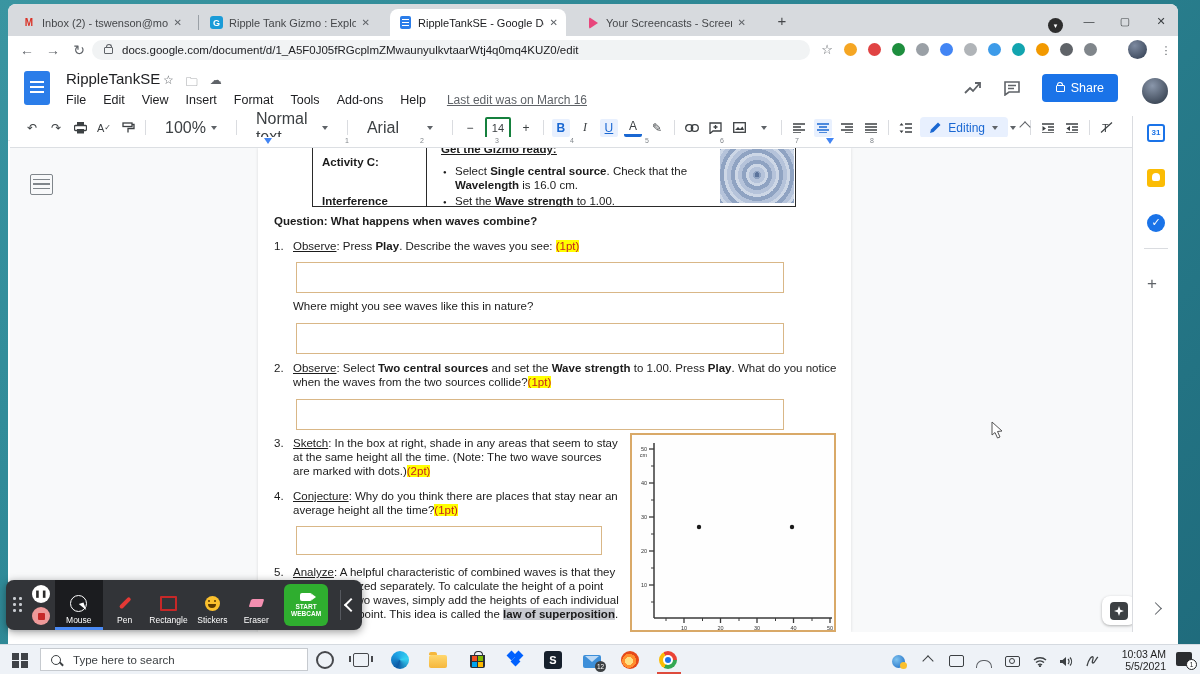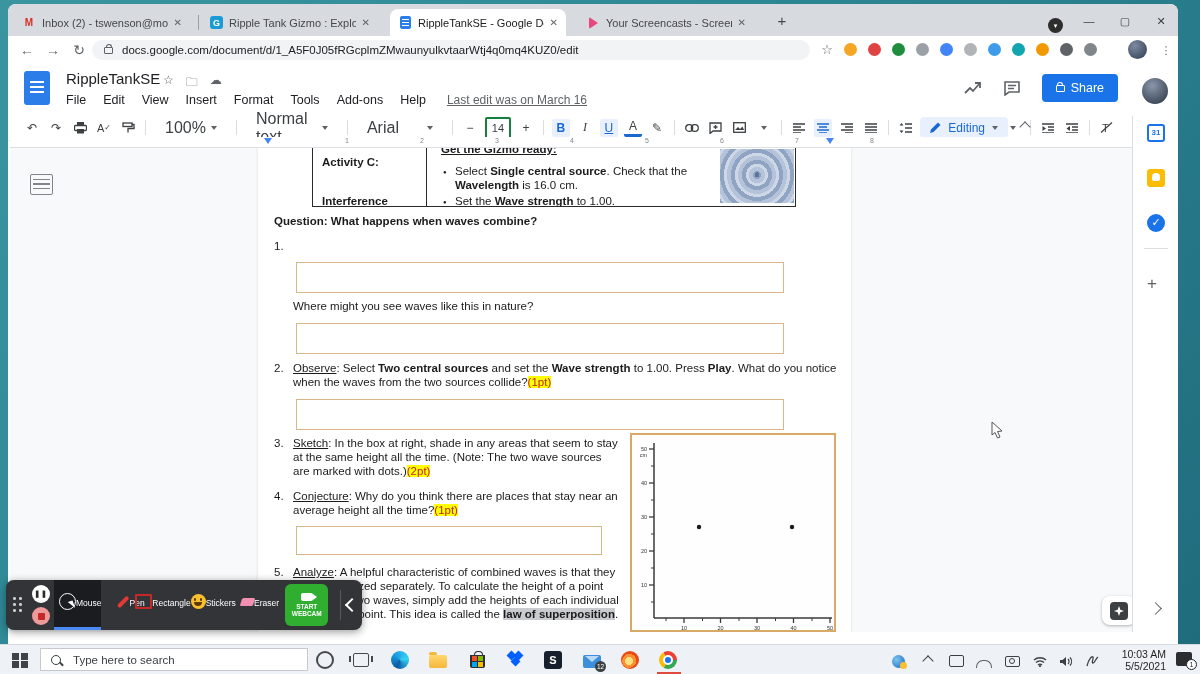--- a/index.html
+++ b/index.html
@@ -96,21 +96,21 @@
   #explorebtn{position:absolute;left:1092px;top:596px;width:34px;height:29px;background:#fff;border-radius:8px;box-shadow:0 1px 3px rgba(0,0,0,.3);display:flex;align-items:center;justify-content:center}
   #explorebtn .inner{width:18px;height:18px;background:#3c4043;border-radius:4px;display:flex;align-items:center;justify-content:center}
   
   #scast{position:absolute;left:6px;top:580px;width:356px;height:50px;background:#323438;border-radius:8px;box-shadow:0 2px 8px rgba(0,0,0,.4);display:flex;align-items:stretch}
   #drag{width:16px;margin:17px 0 0 7px;display:grid;grid-template-columns:4px 4px;grid-gap:2px;height:16px}
   #drag i{width:2.5px;height:2.5px;border-radius:50%;background:#c9ccd1}
   #recbtns{width:28px;position:relative}
   .pausebtn{position:absolute;left:4px;top:5px;width:18px;height:18px;border-radius:50%;background:#fff;color:#2a2a2a;font-size:7px;font-weight:700;text-align:center;line-height:18px;letter-spacing:1px}
   .stopbtn{position:absolute;left:4px;top:27px;width:18px;height:18px;border-radius:50%;background:#ef9a9a}
   .stopbtn::after{content:"";position:absolute;left:5.5px;top:5.5px;width:7px;height:7px;background:#c62828;border-radius:1px}
-  .tool{width:46px;position:relative;display:flex;align-items:center;justify-content:flex-end;padding-bottom:5px;color:#fff;font-size:8.5px}
+  .tool{width:46px;position:relative;display:flex;flex-direction:column;align-items:center;justify-content:flex-end;padding-bottom:5px;color:#fff;font-size:8.5px}
   .tool.active{width:50px;background:#1b1c1f}
   .tool.active::after{content:"";position:absolute;left:0;bottom:0;width:100%;height:3px;background:#4a8af4}
   .ticon{height:20px;display:flex;align-items:center;justify-content:center;margin-bottom:2px}
   .mouseico{width:15px;height:15px;border:1.6px solid #fff;border-radius:50%;position:relative}
   .mouseico::after{content:"";position:absolute;right:1px;bottom:0px;width:0;height:0;border-left:5px solid transparent;border-top:8px solid #fff;transform:rotate(-20deg)}
   .penico{width:14px;height:3.5px;background:#e53935;border-radius:2px;transform:rotate(-45deg)}
   .rectico{width:13px;height:11px;border:2.2px solid #c62828;border-radius:1px}
   .stickico{width:15px;height:15px;border-radius:50%;background:#fbc02d;position:relative}
   .stickico::before{content:"";position:absolute;left:3px;top:4px;width:2.5px;height:2.5px;background:#5d3a00;border-radius:50%;box-shadow:6px 0 0 #5d3a00}
   .stickico::after{content:"";position:absolute;left:3.5px;top:8px;width:8px;height:4px;background:#5d3a00;border-radius:0 0 6px 6px}
@@ -485,20 +485,21 @@
           <div class="gizmoline"><span style="font-weight: 700; text-decoration: underline;">Get the Gizmo ready:</span></div>
           <div class="blt" style="margin-top:8px"><span>Select </span><span style="font-weight: 700;">Single central source</span><span>. Check that the </span><span style="font-weight: 700;">Wavelength</span><span> is 16.0 cm.</span></div>
           <div class="blt"><span>Set the </span><span style="font-weight: 700;">Wave strength</span><span> to 1.00.</span></div>
           <div id="rippleimg"></div>
         </div>
       </div>
 
       <div class="qline" style="top:66px"><span style="font-weight: 700;">Question: What happens when waves combine?</span></div>
 
       <div class="inum" style="top:91px">1.</div>
+      <div class="itxt" style="top:91px;width:545px"><span style="text-decoration: underline;">Observe</span><span>: Press </span><span style="font-weight: 700;">Play</span><span>. Describe the waves you see: </span><span style="background: rgb(255, 255, 0); color: rgb(197, 34, 31);">(1pt)</span></div>
       <div class="ansbox" style="top:114px;width:486px;height:29px"></div>
 
       <div class="itxt" style="top:151px"><span>Where might you see waves like this in nature?</span></div>
       <div class="ansbox" style="top:175px;width:486px;height:29px"></div>
 
       <div class="inum" style="top:213px">2.</div>
       <div class="itxt" style="top:213px;width:545px"><span style="text-decoration: underline;">Observe</span><span>: Select </span><span style="font-weight: 700;">Two central sources</span><span> and set the </span><span style="font-weight: 700;">Wave strength</span><span> to 1.00. Press </span><span style="font-weight: 700;">Play</span><span>. What do you notice when the waves from the two sources collide?</span><span style="background: rgb(255, 255, 0); color: rgb(197, 34, 31);">(1pt)</span></div>
       <div class="ansbox" style="top:251px;width:486px;height:29px"></div>
 
       <div class="inum" style="top:288px">3.</div>

